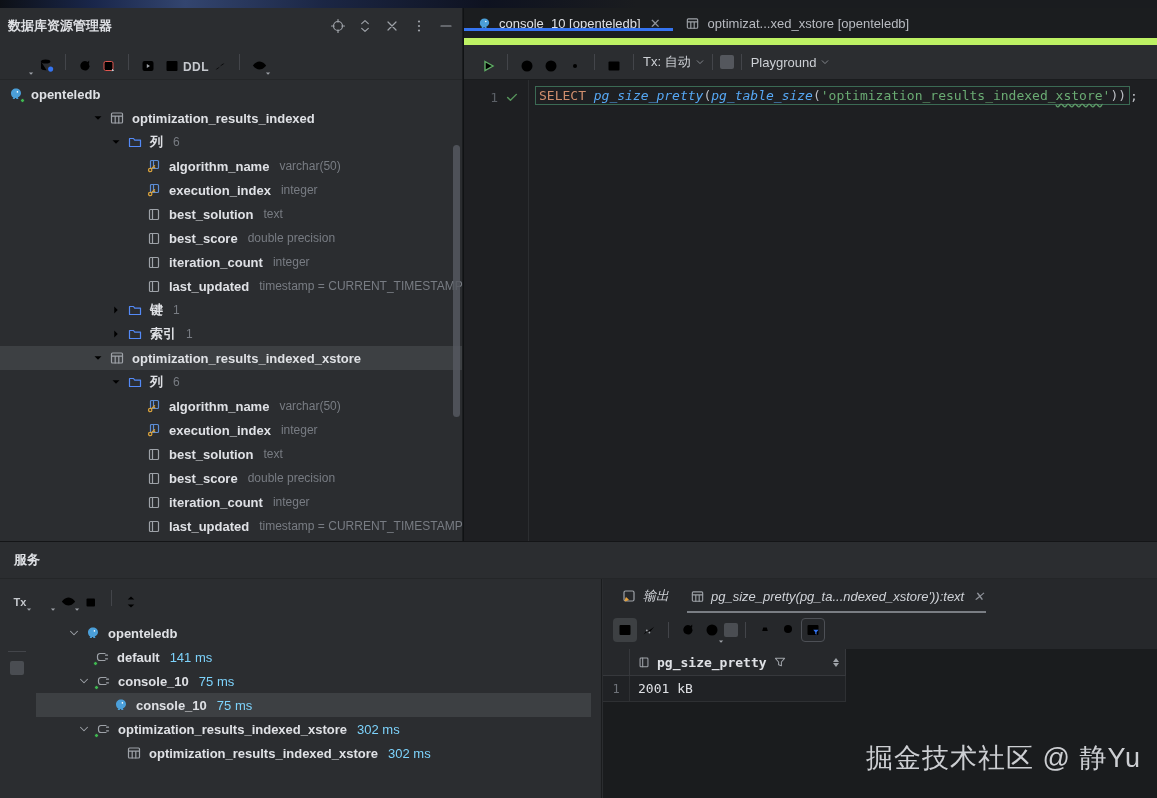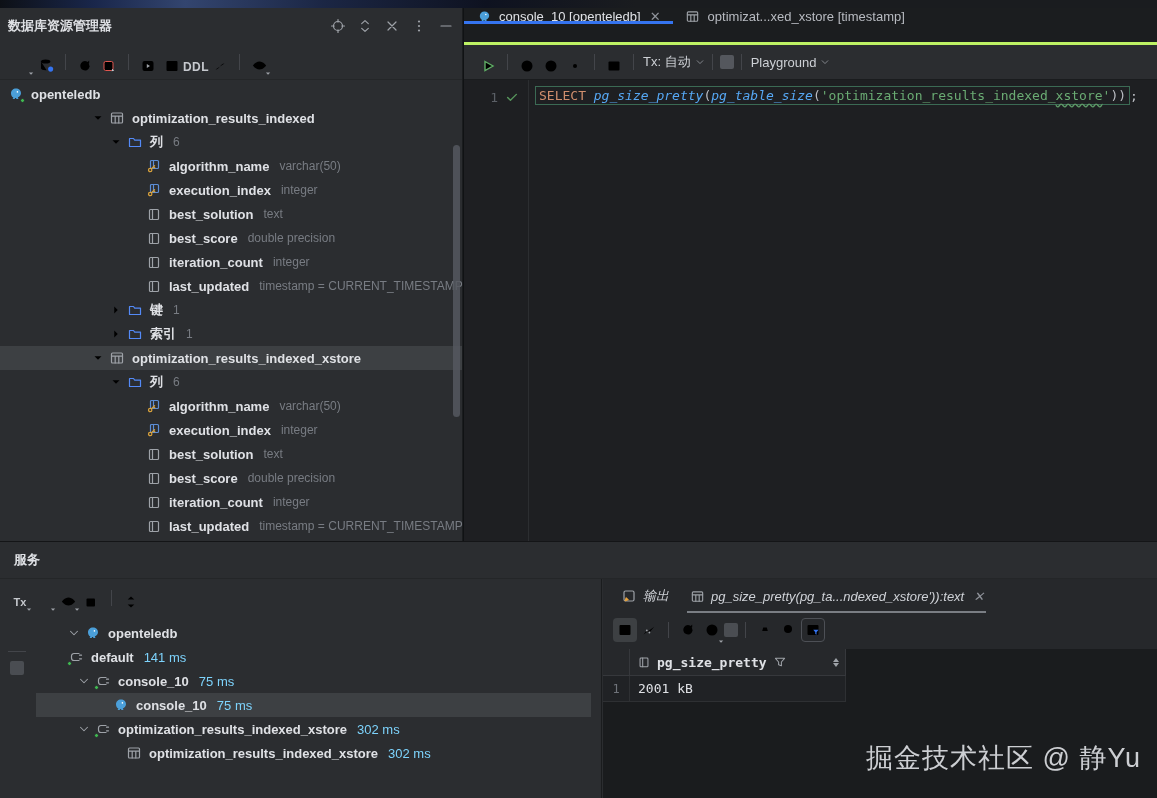--- a/index.html
+++ b/index.html
@@ -32,21 +32,21 @@
   .trow { height:24px; display:flex; align-items:center; gap:3px; white-space:nowrap; }
   .trow .chev { width:16px; height:16px; flex:none; display:flex; align-items:center; justify-content:center; }
   .trow .lbl { font-weight:700; color:#dfe1e5; margin-left:4px; }
   .trow .meta { color:#787c83; font-size:12px; margin-left:7px; font-weight:400; }
   .trow.sel { background:#3d4043; }
   .dot-green { position:absolute; width:5px; height:5px; border-radius:50%; background:#3fb950; right:-1px; bottom:-1px; border:1px solid #2b2d30; }
   #tree-scrollbar { right:2px; top:137px; width:7px; height:272px; background:#55585f; border-radius:4px; opacity:.85; }
 
   
   #editor { left:464px; top:8px; width:693px; height:533px; background:#1e1f22; display:flex; flex-direction:column; }
-  #tabbar { height:37px; background:#1b1d1f; display:flex; align-items:flex-start; border-bottom:3px solid #bef264; }
+  #tabbar { height:37px; background:#1b1d1f; display:flex; align-items:center; border-bottom:7px solid #bef264; }
   .etab { display:flex; align-items:center; gap:7px; padding:0 12px; position:relative; color:#b8bbc1; }
   .etab.active { color:#dfe1e5; }
   .etab.active::after { content:""; position:absolute; left:0; right:0; bottom:0; height:3px; background:#3574f0; }
   .etab .close { color:#8f939a; font-size:13px; margin-left:2px; }
   #ed-toolbar { height:35px; background:#2b2d30; display:flex; align-items:center; padding:0 12px; border-bottom:1px solid #1a1c1e; }
   .play svg { stroke:#5fad65; stroke-width:1.4; }
   .tx-label, .pg-label { color:#cdd0d5; margin:0 4px 0 2px; }
   .caret-down { width:10px; height:10px; }
   .caret-down svg { stroke:#9ea2a8; }
   .stopsq { width:14px; height:14px; background:#54575d; border-radius:2px; }
@@ -454,21 +454,21 @@
       <span>console_10 [openteledb]</span>
       <span class="close">✕</span>
     </div>
     <div class="etab">
       <span class="ic">
           <svg width="15" height="15" viewBox="0 0 16 16">
             <rect x="2.5" y="3" width="11" height="10" rx="1"></rect>
             <path d="M2.5 6.2h11M6.2 6.2v6.8M9.8 6.2v6.8"></path>
           </svg>
         </span>
-      <span>optimizat...xed_xstore [timestamp]</span>
+      <span>optimizat...xed_xstore [openteledb]</span>
     </div>
   </div>
 
   <div id="ed-toolbar">
     <span class="tbtn play">
         <svg width="16" height="16" viewBox="0 0 16 16">
           <path d="M5 3.5l8 4.5-8 4.5z"></path>
         </svg>
       </span>
     <span class="divv"></span>
@@ -585,21 +585,21 @@
             </svg>
           </span>
         <span class="ic">
             <svg width="16" height="16" viewBox="0 0 16 16">
               <path d="M8 2.6c-2.9 0-5 2.1-5 4.8 0 1.9 1 3.4 2.4 4.2L4.6 13h2.1l.4-1c.3 0 .6.1.9.1l.4.9h2.1l-.7-1.5C11.6 10.7 13 9 13 7.2 13 4.5 10.8 2.6 8 2.6z" fill="#4b9fd9" stroke="none"></path>
               <circle cx="9.4" cy="5.9" r=".8" fill="#fff" stroke="none"></circle>
             </svg>
           </span>
         <span class="lbl">openteledb</span>
       </div>
-      <div class="srow" style="padding-left:68px">
+      <div class="srow" style="padding-left:94px">
         <span class="ic">
             <svg width="16" height="16" viewBox="0 0 16 16">
               <path d="M11 4.5H6A2.5 2.5 0 0 0 3.5 7v2A2.5 2.5 0 0 0 6 11.5h5"></path>
               <path d="M11.5 6.2h2M11.5 9.8h2"></path>
             </svg>
             <span class="dot-green" style="left:-1px;right:auto"></span>
           </span>
         <span class="lbl">default</span>
         <span class="meta">141 ms</span>
       </div>

